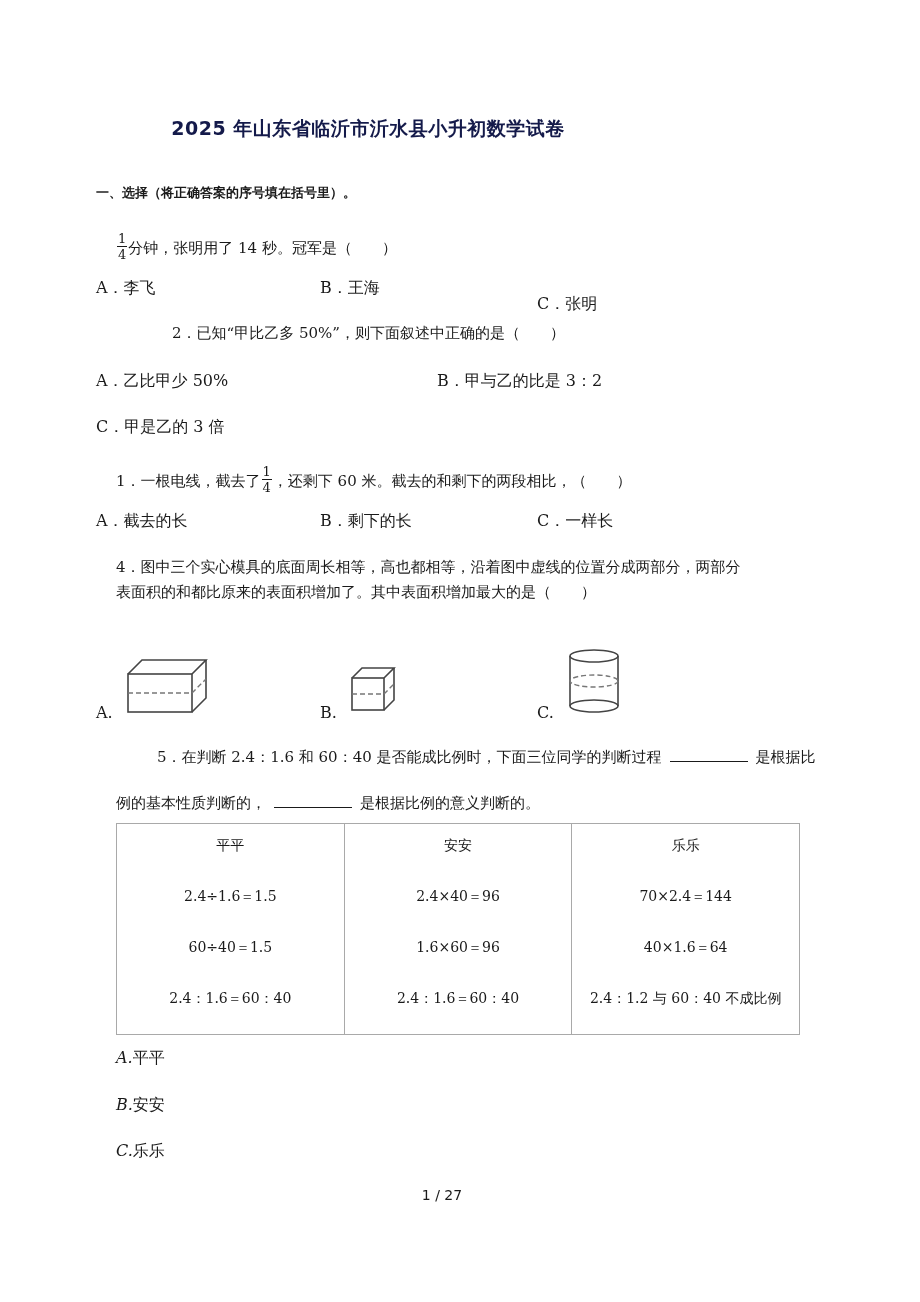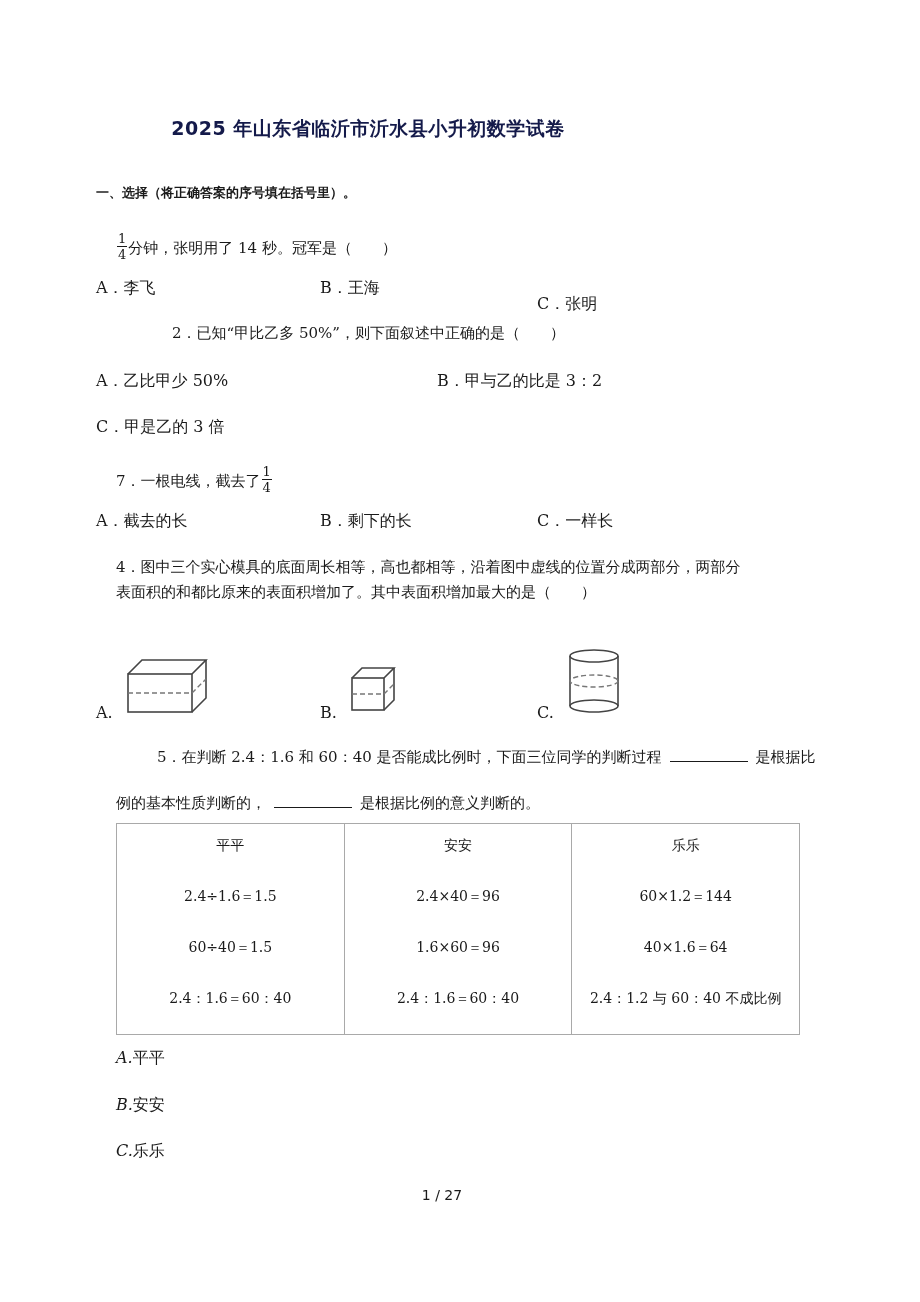--- a/index.html
+++ b/index.html
@@ -38,24 +38,24 @@
 <div class="abs opt" style="left:96px;top:278px;">A．李飞</div>
 <div class="abs opt" style="left:320px;top:278px;">B．王海</div>
 <div class="abs opt" style="left:537px;top:278px;margin-top:16px;">C．张明</div>
 
 <div class="abs q" style="left:131px;top:324px;margin-left:41px;">2．已知“甲比乙多 50%”，则下面叙述中正确的是（　　）</div>
 <div class="abs opt" style="left:96px;top:371px;">A．乙比甲少 50%</div>
 <div class="abs opt" style="left:437px;top:371px;">B．甲与乙的比是 3：2</div>
 <div class="abs opt" style="left:96px;top:417px;">C．甲是乙的 3 倍</div>
 
 <div class="abs q" style="left:116px;top:467px;">
-  <span>7．一根电线，截去了</span><span class="frac">
+  <span>1．一根电线，截去了</span><span class="frac">
       <span class="num">1</span>
       <span class="den">4</span>
-    </span>
+    </span><span>，还剩下 60 米。截去的和剩下的两段相比，（　　）</span>
 </div>
 <div class="abs opt" style="left:96px;top:511px;">A．截去的长</div>
 <div class="abs opt" style="left:320px;top:511px;">B．剩下的长</div>
 <div class="abs opt" style="left:537px;top:511px;">C．一样长</div>
 
 <div class="abs q" style="left:116px;top:558px;">4．图中三个实心模具的底面周长相等，高也都相等，沿着图中虚线的位置分成两部分，两部分</div>
 <div class="abs q" style="left:116px;top:575px;margin-top:8px;">表面积的和都比原来的表面积增加了。其中表面积增加最大的是（　　）</div>
 
 <div class="abs opt" style="left:96px;top:703px;">A.</div>
 <svg class="fig" style="left:124px;top:656px;" width="100" height="60">
@@ -113,21 +113,21 @@
       <div class="cellline">2.4：1.6＝60：40</div>
     </td>
     <td>
       <div class="cellline">安安</div>
       <div class="cellline">2.4×40＝96</div>
       <div class="cellline">1.6×60＝96</div>
       <div class="cellline">2.4：1.6＝60：40</div>
     </td>
     <td>
       <div class="cellline">乐乐</div>
-      <div class="cellline">60×1.2＝144</div>
+      <div class="cellline">70×2.4＝144</div>
       <div class="cellline">40×1.6＝64</div>
       <div class="cellline">2.4：1.2 与 60：40 不成比例</div>
     </td>
   </tr>
 </tbody>
   </table>
 
 <div class="abs opt" style="left:116px;top:1048px;">
   <span class="ital">A.</span><span>平平</span>
 </div>

